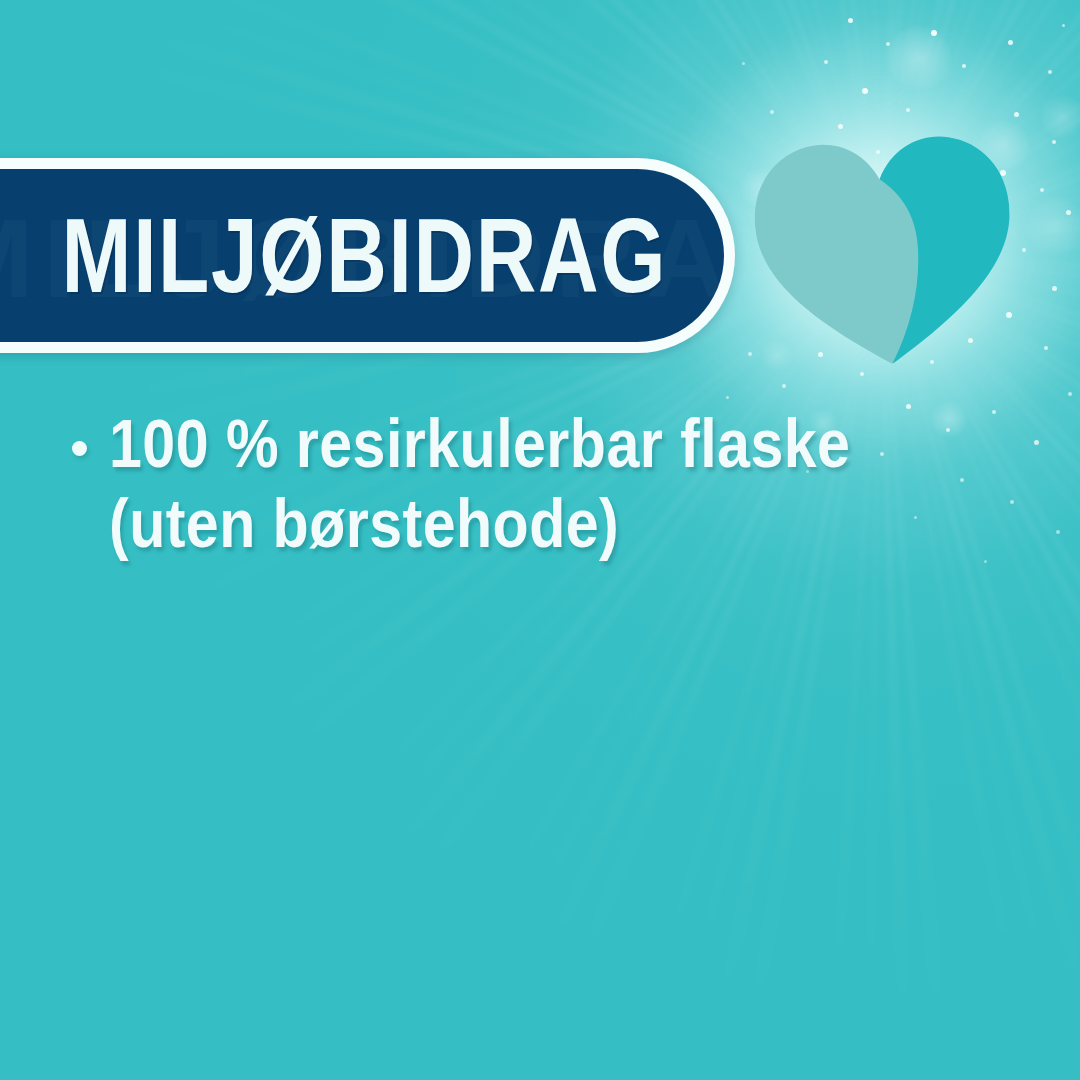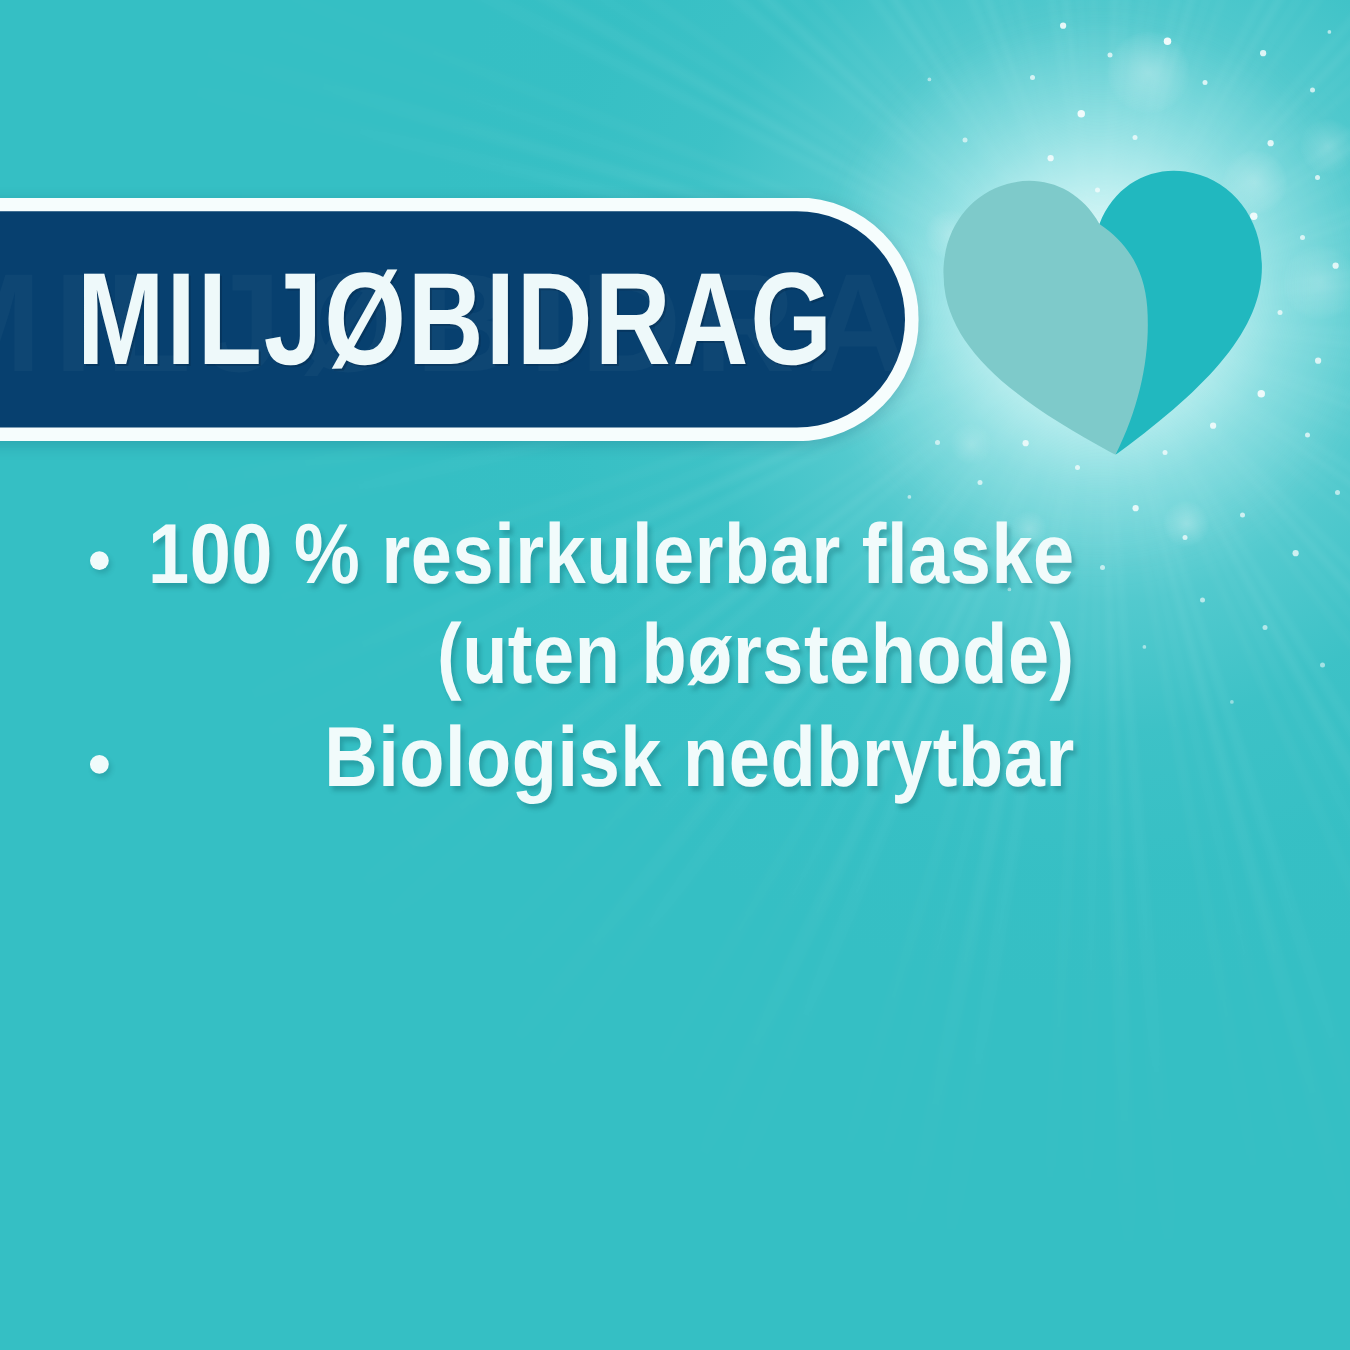--- a/index.html
+++ b/index.html
@@ -143,21 +143,20 @@
   
   .bullets {
     position:absolute;
     left:72px; top:404px;
     width:900px;
   }
   .bullet-row {
     display:flex;
     align-items:flex-start;
     margin-bottom:4px;
-    text-align:right;
   }
   .bullet-dot {
     flex:0 0 auto;
     width:15px; height:15px;
     border-radius:50%;
     background:#f0fbfb;
     margin-top:37px;
     margin-right:22px;
     box-shadow:2px 3px 4px rgba(0,60,70,0.18);
   }
@@ -263,22 +262,18 @@
   </div>
 
   <div class="bullets">
 
     <div class="bullet-row">
       <span class="bullet-dot"></span>
       <span class="bullet-text">100 % resirkulerbar flaske
 (uten børstehode)</span>
     </div>
 
-    <div class="bullet-row">
-      <span class="bullet-dot"></span>
-      <span class="bullet-text">Biologisk nedbrytbar</span>
-    </div>
 
 
 
   </div>
 
 </div>
 
 </body></html>

